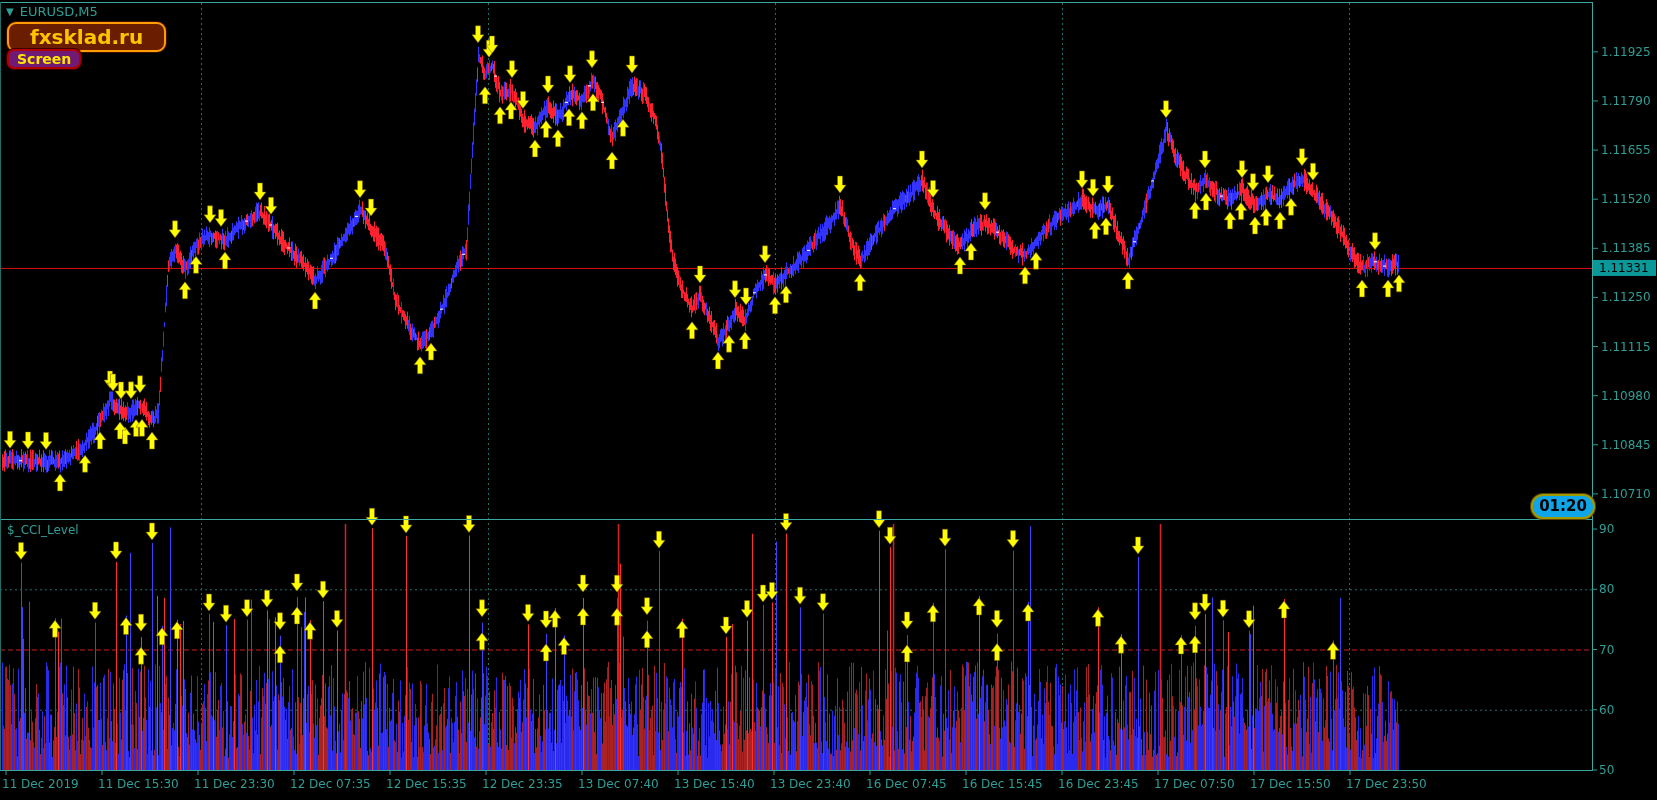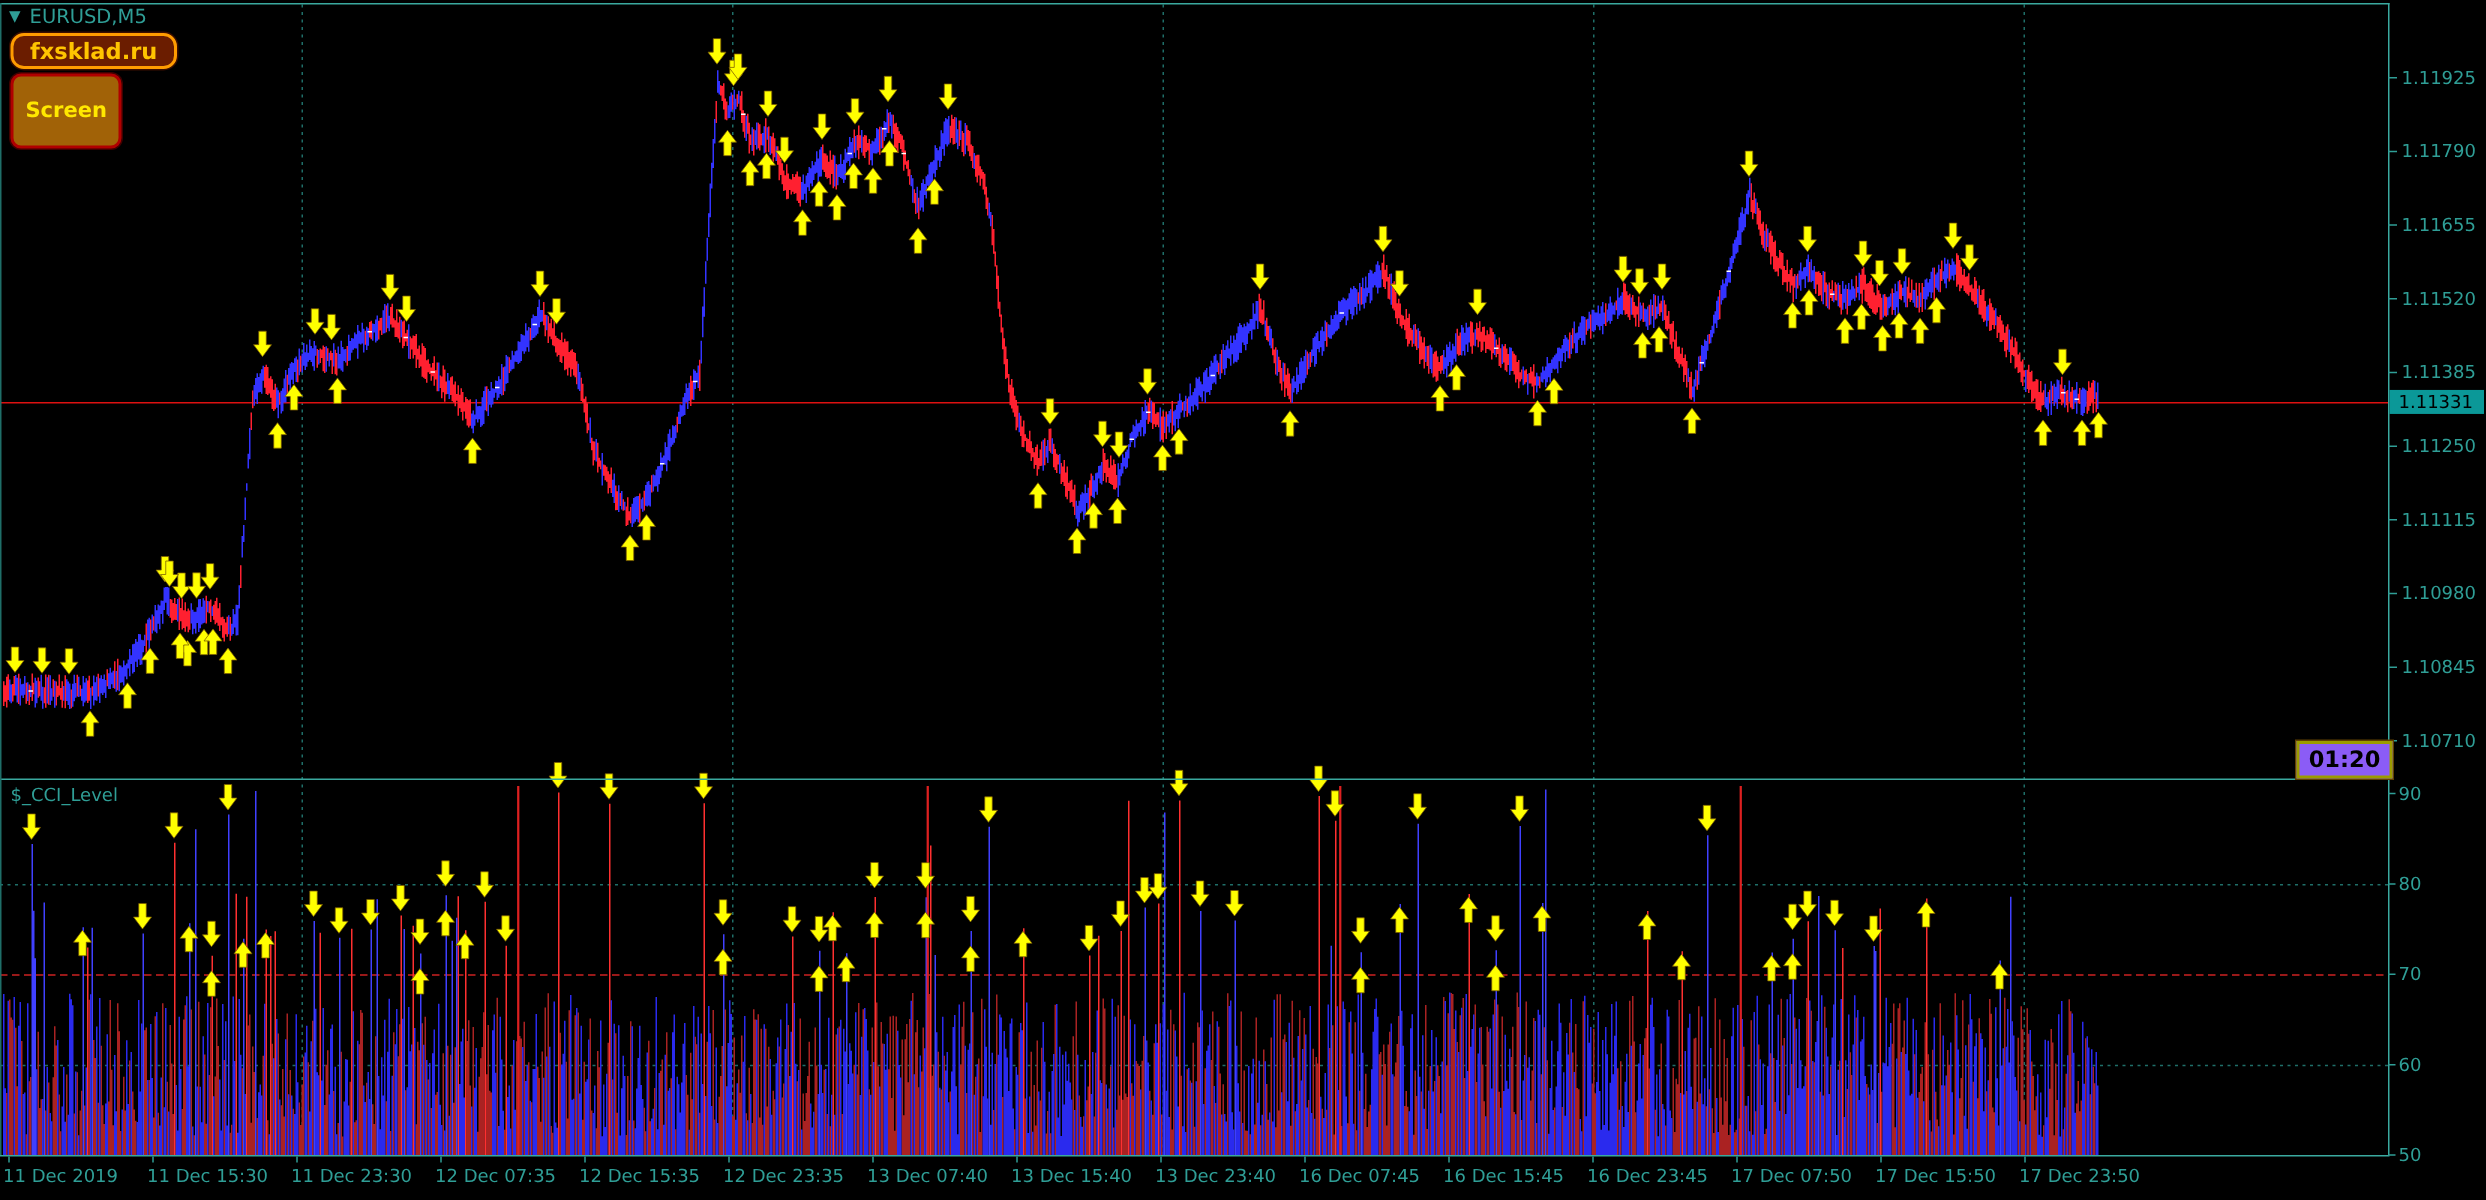--- a/index.html
+++ b/index.html
@@ -4,30 +4,30 @@
 <style>
   html,body{margin:0;padding:0;background:#000;}
   #screen{position:relative;width:1657px;height:800px;background:#000;overflow:hidden;
           font-family:"DejaVu Sans",sans-serif;}
   #chart-svg{position:absolute;left:0;top:0;}
   .overlay{position:absolute;z-index:5;}
   #symbol-label{left:6px;top:4px;color:#2f9e96;font-size:13px;display:flex;align-items:center;gap:6px;}
   #symbol-label .tri{font-size:10px;color:#2f9e96;}
   .btn{display:inline-block;font-weight:bold;text-align:center;cursor:pointer;}
   #fxsklad-btn{left:7px;top:22px;background:#6b1d00;border:2px solid #ff9c00;border-radius:9px;
-               color:#ffc400;font-size:15px;padding:1px 11px;box-shadow:0 0 0 1px #3a0e00;}
-  #screen-btn{left:7px;top:49px;background:#a16207;border:2px solid #b00000;border-radius:7px;
-              color:#ffe800;font-size:14px;padding:15px 8px;box-shadow:0 0 0 1px #400000;}
+               color:#ffc400;font-size:20px;padding:1px 21px;box-shadow:0 0 0 1px #3a0e00;}
+  #screen-btn{left:7px;top:49px;background:#701a75;border:2px solid #b00000;border-radius:7px;
+              color:#ffe800;font-size:14px;padding:0px 8px;box-shadow:0 0 0 1px #400000;}
   #info-box{left:3px;top:410px;width:96px;border:2px solid #b0b000;box-shadow:0 0 0 1px #6a4a00;
             background:#00c0f0;text-align:center;z-index:6;}
   #info-box .row{color:#001f7a;font-size:13px;font-weight:bold;line-height:19px;border-bottom:1px solid #4f8f00;}
   #info-box .row:last-child{border-bottom:none;}
   #info-box .pct{background:#ffdf00;color:#000;font-size:15px;line-height:21px;}
-  #timer-box{left:1531px;top:494px;width:60px;height:21px;background:#8b5cf6;border:2px solid #9c9c00;
-             box-shadow:0 0 0 1px #604000;border-radius:0;color:#000;font-size:15px;font-weight:bold;
+  #timer-box{left:1531px;top:494px;width:60px;height:21px;background:#0ea5e9;border:2px solid #9c9c00;
+             box-shadow:0 0 0 1px #604000;border-radius:12px;color:#000;font-size:15px;font-weight:bold;
              text-align:center;line-height:21px;z-index:6;}
   #cci-label{left:7px;top:523px;color:#2f9e96;font-size:12px;}
 </style>
 </head>
 <body>
 
 <div id="screen">
   <svg id="chart-svg" width="1657" height="800">
     <g id="g-grid">
         <line x1="201.5" y1="3" x2="201.5" y2="770" stroke="#1f6e68" stroke-dasharray="2,3"></line>

